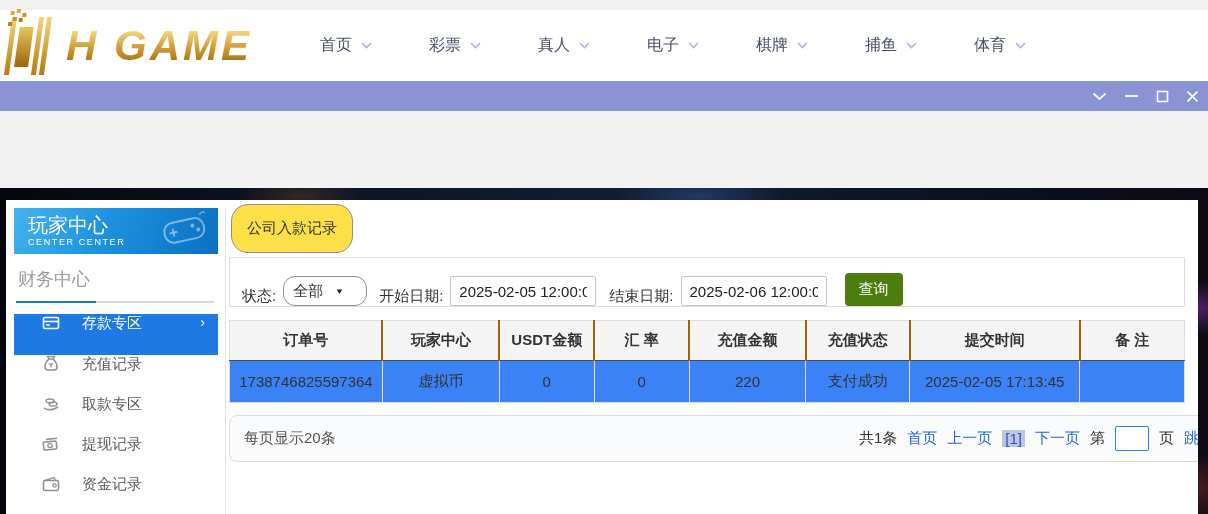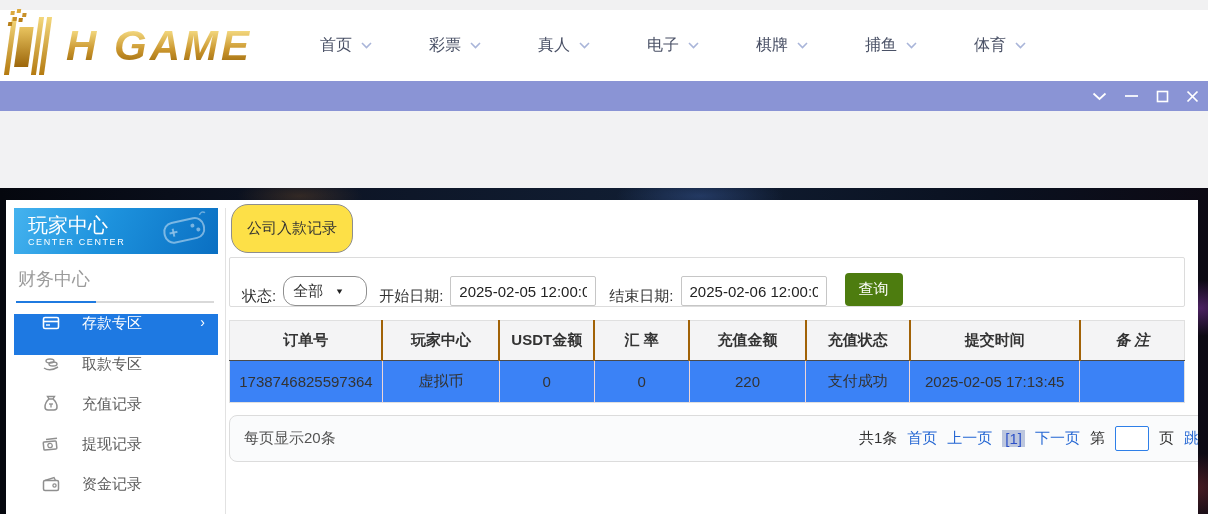--- a/index.html
+++ b/index.html
@@ -80,21 +80,21 @@
   .date-input { width:146px; height:30px; border:1px solid #c6c6c6; border-radius:2px; font-size:15px; color:#222;
                 padding:0 8px; margin-right:13px; font-family:inherit; }
   .query-btn { width:58px; height:33px; margin-left:5px; background:#4d7c0f; border:none; border-radius:4px;
                color:#fff; font-size:15px; cursor:pointer; font-family:inherit; }
 
   table.records { position:absolute; left:0; top:120px; width:956px; border-collapse:collapse; background:#fff;
                   border:1px solid #e0e0e0; }
   table.records th { height:40px; background:#f4f4f5; font-size:15px; font-weight:bold; color:#333;
                      border-bottom:1px solid #4a4a4a; border-right:2px solid #a16207; text-align:center; }
   table.records td { height:42px; font-size:15px; color:#333; text-align:center; border-right:1px solid #eed6d6; background:#3b82f6; }
-  table.records th:last-child, table.records td:last-child { border-right:none;font-style:italic; }
+  table.records th:last-child, table.records td:last-child { border-right:none; }
 
   .pager { position:absolute; left:0; top:215px; width:1000px; height:47px; border:1px solid #dcdcdc; border-radius:8px;
            background:#fafbfc; display:flex; align-items:center; justify-content:space-between; padding:0 14px; font-size:15px; }
   .pager-left { color:#555; }
   .pager-right { display:flex; align-items:center; gap:10px; color:#333; }
   .pager-link { color:#2567d3; cursor:pointer; white-space:nowrap; }
   .page-chip { background:#bcc6de; color:#2d51c8; padding:0 3px; }
   .jump-input { width:34px; height:25px; border:1px solid #2e7fe8; border-radius:2px; font-size:14px; text-align:center; font-family:inherit; }
 </style>
 </head>
@@ -207,37 +207,37 @@
               <line x1="1.5" y1="7.5" x2="16.5" y2="7.5" stroke="currentColor" stroke-width="1.6"></line>
               <line x1="4" y1="11" x2="8" y2="11" stroke="currentColor" stroke-width="1.4"></line>
             </svg>
         </span>
         <span>存款专区</span>
         <span class="chev-right">›</span>
       </div>
       <div class="menu-item">
         <span class="mi-icon">
           <svg width="18" height="18" viewBox="0 0 18 18">
-              <ellipse cx="8" cy="6" rx="4" ry="2" fill="none" stroke="currentColor" stroke-width="1.4"></ellipse>
-              <ellipse cx="11" cy="9" rx="4" ry="2" fill="none" stroke="currentColor" stroke-width="1.4"></ellipse>
-              <path d="M2 13 q6 4 14-1" fill="none" stroke="currentColor" stroke-width="1.5"></path>
-            </svg>
-        </span>
-        <span>取款专区</span>
-      </div>
-      <div class="menu-item">
-        <span class="mi-icon">
-          <svg width="18" height="18" viewBox="0 0 18 18">
               <path d="M7 4 L5.5 1.5 h7 L11 4" fill="none" stroke="currentColor" stroke-width="1.4"></path>
               <path d="M7 4 h4 c3 2.5 4 5 4 8 a3 3 0 0 1 -3 3 h-6 a3 3 0 0 1 -3 -3 c0-3 1-5.5 4-8 z" fill="none" stroke="currentColor" stroke-width="1.5"></path>
               <line x1="7" y1="9" x2="11" y2="9" stroke="currentColor" stroke-width="1.3"></line>
               <line x1="9" y1="9" x2="9" y2="12.5" stroke="currentColor" stroke-width="1.3"></line>
             </svg>
         </span>
         <span>充值记录</span>
+      </div>
+      <div class="menu-item">
+        <span class="mi-icon">
+          <svg width="18" height="18" viewBox="0 0 18 18">
+              <ellipse cx="8" cy="6" rx="4" ry="2" fill="none" stroke="currentColor" stroke-width="1.4"></ellipse>
+              <ellipse cx="11" cy="9" rx="4" ry="2" fill="none" stroke="currentColor" stroke-width="1.4"></ellipse>
+              <path d="M2 13 q6 4 14-1" fill="none" stroke="currentColor" stroke-width="1.5"></path>
+            </svg>
+        </span>
+        <span>取款专区</span>
       </div>
       <div class="menu-item">
         <span class="mi-icon">
           <svg width="18" height="18" viewBox="0 0 18 18">
               <rect x="1.5" y="6.5" width="13" height="8" rx="1" fill="none" stroke="currentColor" stroke-width="1.5" transform="rotate(-6 8 10)"></rect>
               <circle cx="8" cy="10.5" r="2.2" fill="none" stroke="currentColor" stroke-width="1.3" transform="rotate(-6 8 10)"></circle>
               <path d="M4 4.5 l11-1.2" stroke="currentColor" stroke-width="1.4" fill="none"></path>
             </svg>
         </span>
         <span>提现记录</span>

